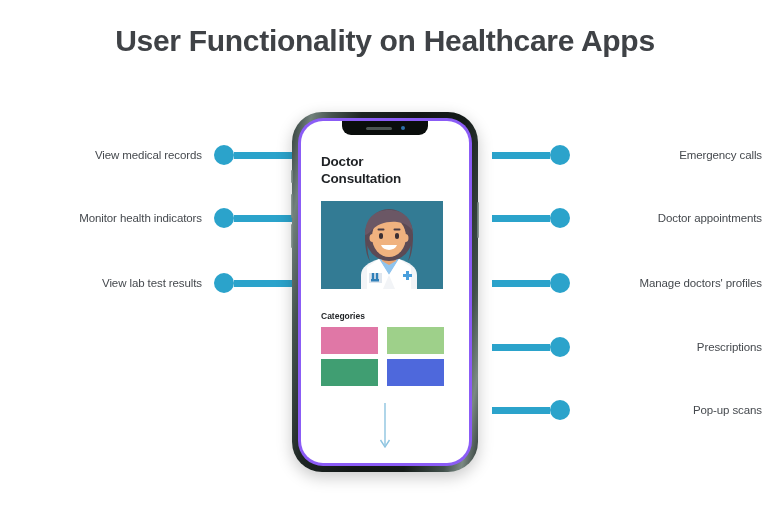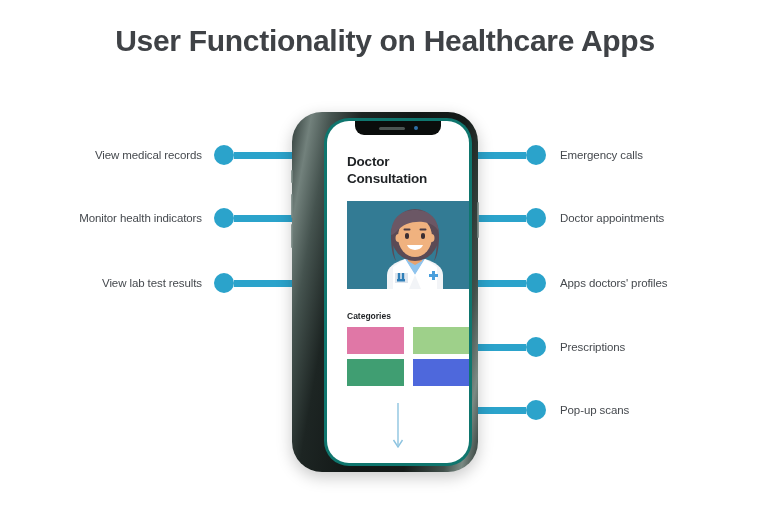--- a/index.html
+++ b/index.html
@@ -40,23 +40,23 @@
     height: 34px;
     display: flex;
     align-items: center;
   }
   .feature-row.left {
     left: 30px;
     width: 262px;
     justify-content: flex-end;
   }
   .feature-row.right {
-    left: 468px;
+    left: 492px;
     width: 270px;
-    justify-content: flex-start;
+    justify-content: space-between;
   }
   .feature-label {
     font-size: 11.5px;
     font-weight: normal;
     color: #45494e;
     line-height: 15px;
     letter-spacing: -0.1px;
   }
   .feature-row.left .feature-label {
     text-align: right;
@@ -112,22 +112,21 @@
       #2b3532 100%);
     box-shadow: 0 5px 16px rgba(0,0,0,0.22);
   }
   .phone-inner {
     position: absolute;
     left: 6px;
     top: 6px;
     right: 6px;
     bottom: 6px;
     border-radius: 25px;
-    background: #0f766e;
-    margin-left: 26px;
+    background: #8b5cf6;
   }
   .phone-screen {
     position: absolute;
     left: 3px;
     top: 3px;
     right: 3px;
     bottom: 3px;
     border-radius: 22px;
     background: #ffffff;
     overflow: hidden;
@@ -270,21 +269,21 @@
       <span class="dot" style="background: rgb(43, 163, 203);"></span>
     </span>
     <span class="feature-label">Doctor appointments</span>
   </div>
 
   <div class="feature-row right" style="top:266px">
     <span class="connector">
       <span class="bar" style="background: rgb(43, 163, 203);"></span>
       <span class="dot" style="background: rgb(43, 163, 203);"></span>
     </span>
-    <span class="feature-label">Apps doctors' profiles</span>
+    <span class="feature-label">Manage doctors' profiles</span>
   </div>
 
   <div class="feature-row right" style="top:330px">
     <span class="connector">
       <span class="bar" style="background: rgb(43, 163, 203);"></span>
       <span class="dot" style="background: rgb(43, 163, 203);"></span>
     </span>
     <span class="feature-label">Prescriptions</span>
   </div>
 

